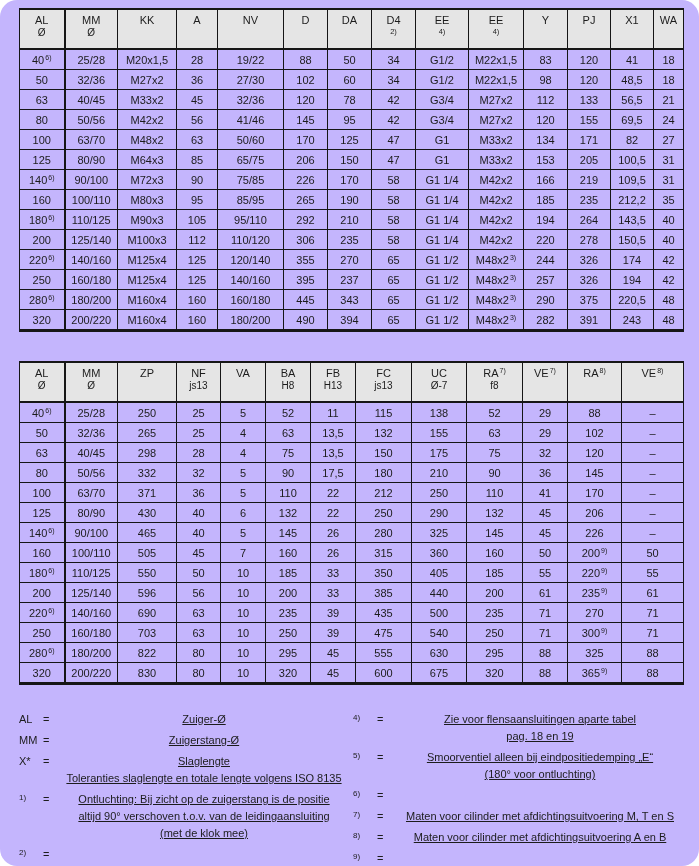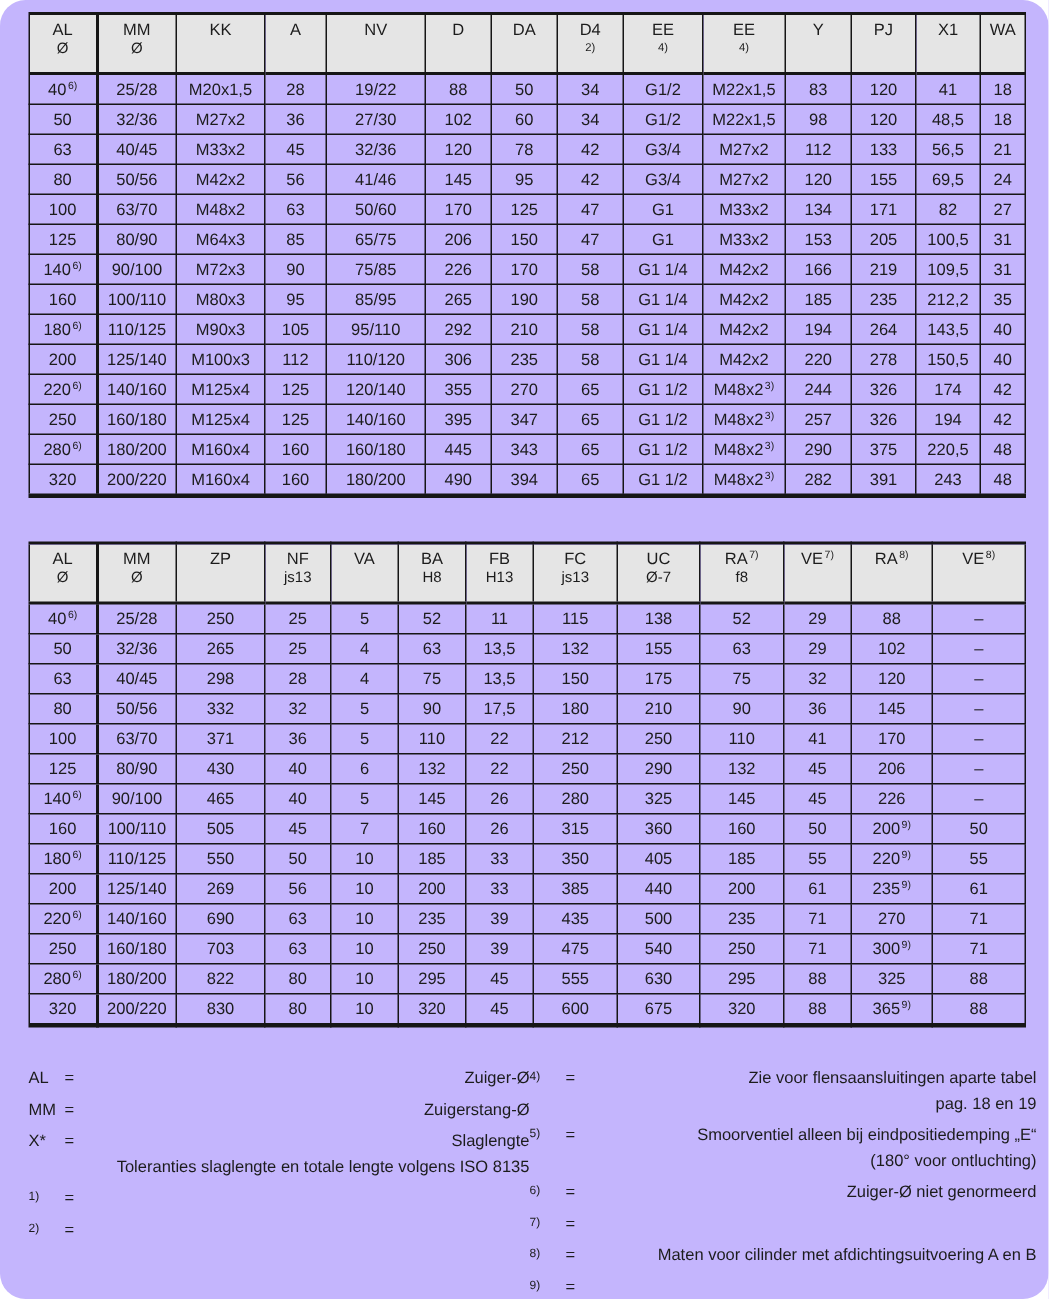--- a/index.html
+++ b/index.html
@@ -62,21 +62,21 @@
   .fn-col-right { flex: 1 1 auto; }
   .fn-item {
     display: grid;
     grid-template-columns: 24px 12px auto;
     line-height: 17px;
     margin-bottom: 4px;
   }
   .fn-label { white-space: nowrap; }
   .fn-label.sup { font-size: 8px; position: relative; top: -2px; }
   .fn-eq { text-align: left; }
-  .fn-text { text-align: right; }
+  .fn-text { text-align: center; text-decoration: underline; }
 </style>
 </head>
 <body>
 
 <div class="page">
 
   <table class="dim-table" id="table1">
     <colgroup>
       <col style="width:45px">
         <col style="width:53px">
@@ -321,21 +321,21 @@
           <td>174</td>
           <td>42</td>
         </tr>
         <tr>
           <td>250</td>
           <td>160/180</td>
           <td>M125x4</td>
           <td>125</td>
           <td>140/160</td>
           <td>395</td>
-          <td>347</td>
+          <td>237</td>
           <td>65</td>
           <td>G1 1/2</td>
           <td>M48x2<sup>3)</sup></td>
           <td>257</td>
           <td>326</td>
           <td>194</td>
           <td>42</td>
         </tr>
         <tr>
           <td>280<sup>6)</sup></td>
@@ -571,21 +571,21 @@
           <td>350</td>
           <td>405</td>
           <td>185</td>
           <td>55</td>
           <td>220<sup>9)</sup></td>
           <td>55</td>
         </tr>
         <tr>
           <td>200</td>
           <td>125/140</td>
-          <td>269</td>
+          <td>596</td>
           <td>56</td>
           <td>10</td>
           <td>200</td>
           <td>33</td>
           <td>385</td>
           <td>440</td>
           <td>200</td>
           <td>61</td>
           <td>235<sup>9)</sup></td>
           <td>61</td>
@@ -666,45 +666,46 @@
           <div class="fn-text">Zuigerstang-Ø</div>
         </div>
         <div class="fn-item">
           <span class="fn-label">X*</span>
           <span class="fn-eq">=</span>
           <div class="fn-text">Slaglengte<br>Toleranties slaglengte en totale lengte volgens ISO 8135</div>
         </div>
         <div class="fn-item">
           <span class="fn-label sup">1)</span>
           <span class="fn-eq">=</span>
+          <div class="fn-text">Ontluchting: Bij zicht op de zuigerstang is de positie<br>altijd 90° verschoven t.o.v. van de leidingaansluiting<br>(met de klok mee)</div>
         </div>
         <div class="fn-item">
           <span class="fn-label sup">2)</span>
           <span class="fn-eq">=</span>
         </div>
       </div>
     <div class="fn-col-right">
         <div class="fn-item">
           <span class="fn-label sup">4)</span>
           <span class="fn-eq">=</span>
           <div class="fn-text">Zie voor flensaansluitingen aparte tabel<br>pag. 18 en 19</div>
         </div>
         <div class="fn-item">
           <span class="fn-label sup">5)</span>
           <span class="fn-eq">=</span>
           <div class="fn-text">Smoorventiel alleen bij eindpositiedemping „E“<br>(180° voor ontluchting)</div>
         </div>
         <div class="fn-item">
           <span class="fn-label sup">6)</span>
           <span class="fn-eq">=</span>
-          <div class="fn-text">Zuiger-Ø niet genormeerd</div>
         </div>
         <div class="fn-item">
           <span class="fn-label sup">7)</span>
           <span class="fn-eq">=</span>
+          <div class="fn-text">Maten voor cilinder met afdichtingsuitvoering M, T en S</div>
         </div>
         <div class="fn-item">
           <span class="fn-label sup">8)</span>
           <span class="fn-eq">=</span>
           <div class="fn-text">Maten voor cilinder met afdichtingsuitvoering A en B</div>
         </div>
         <div class="fn-item">
           <span class="fn-label sup">9)</span>
           <span class="fn-eq">=</span>
         </div>

